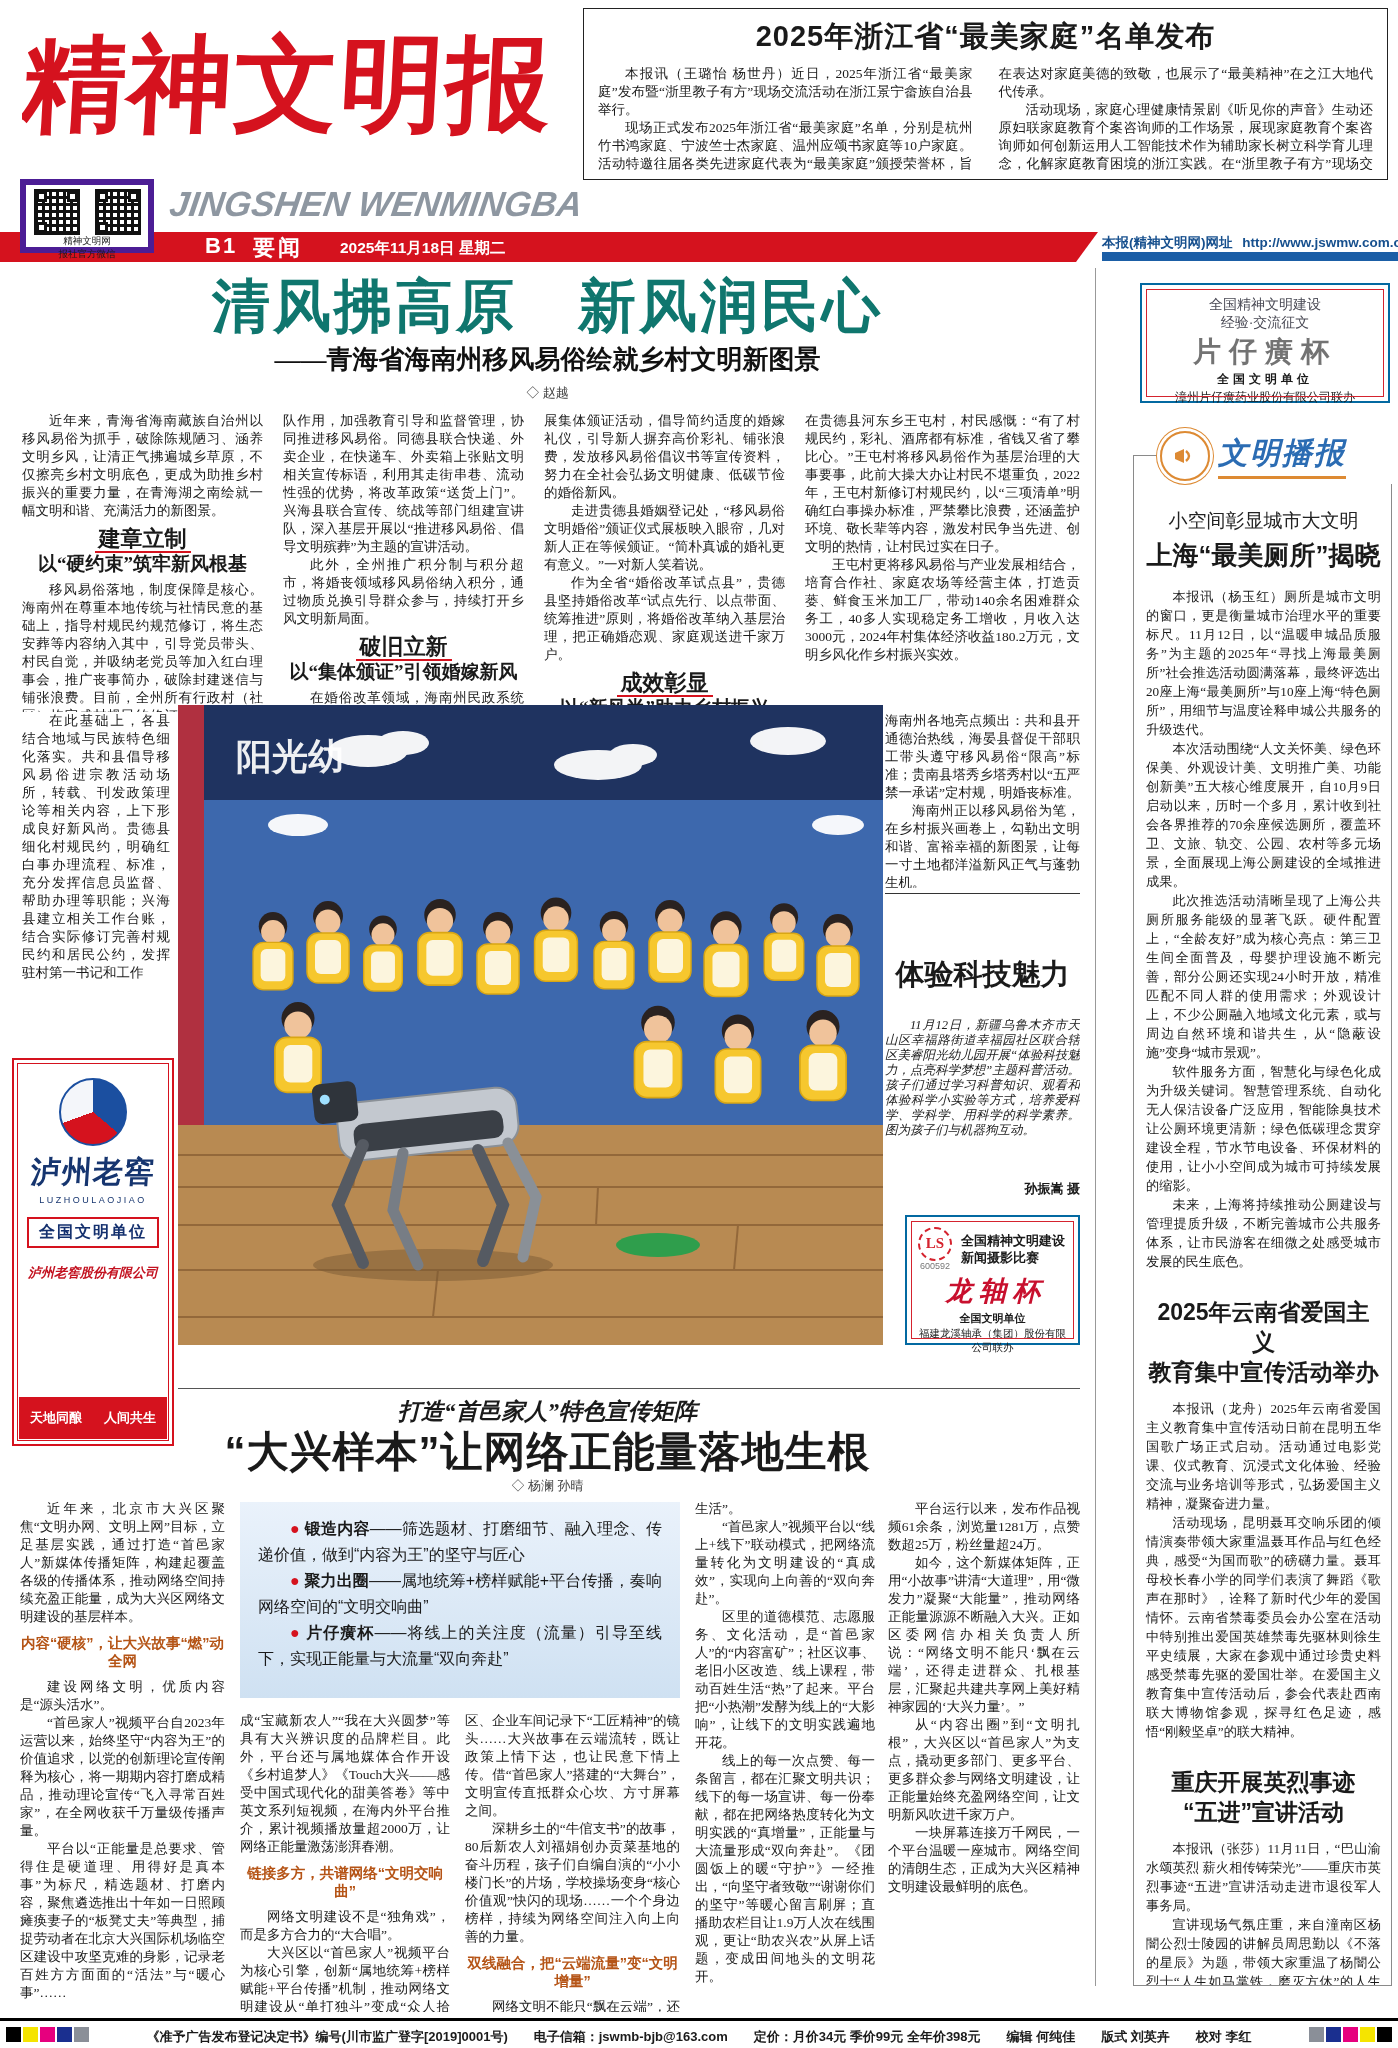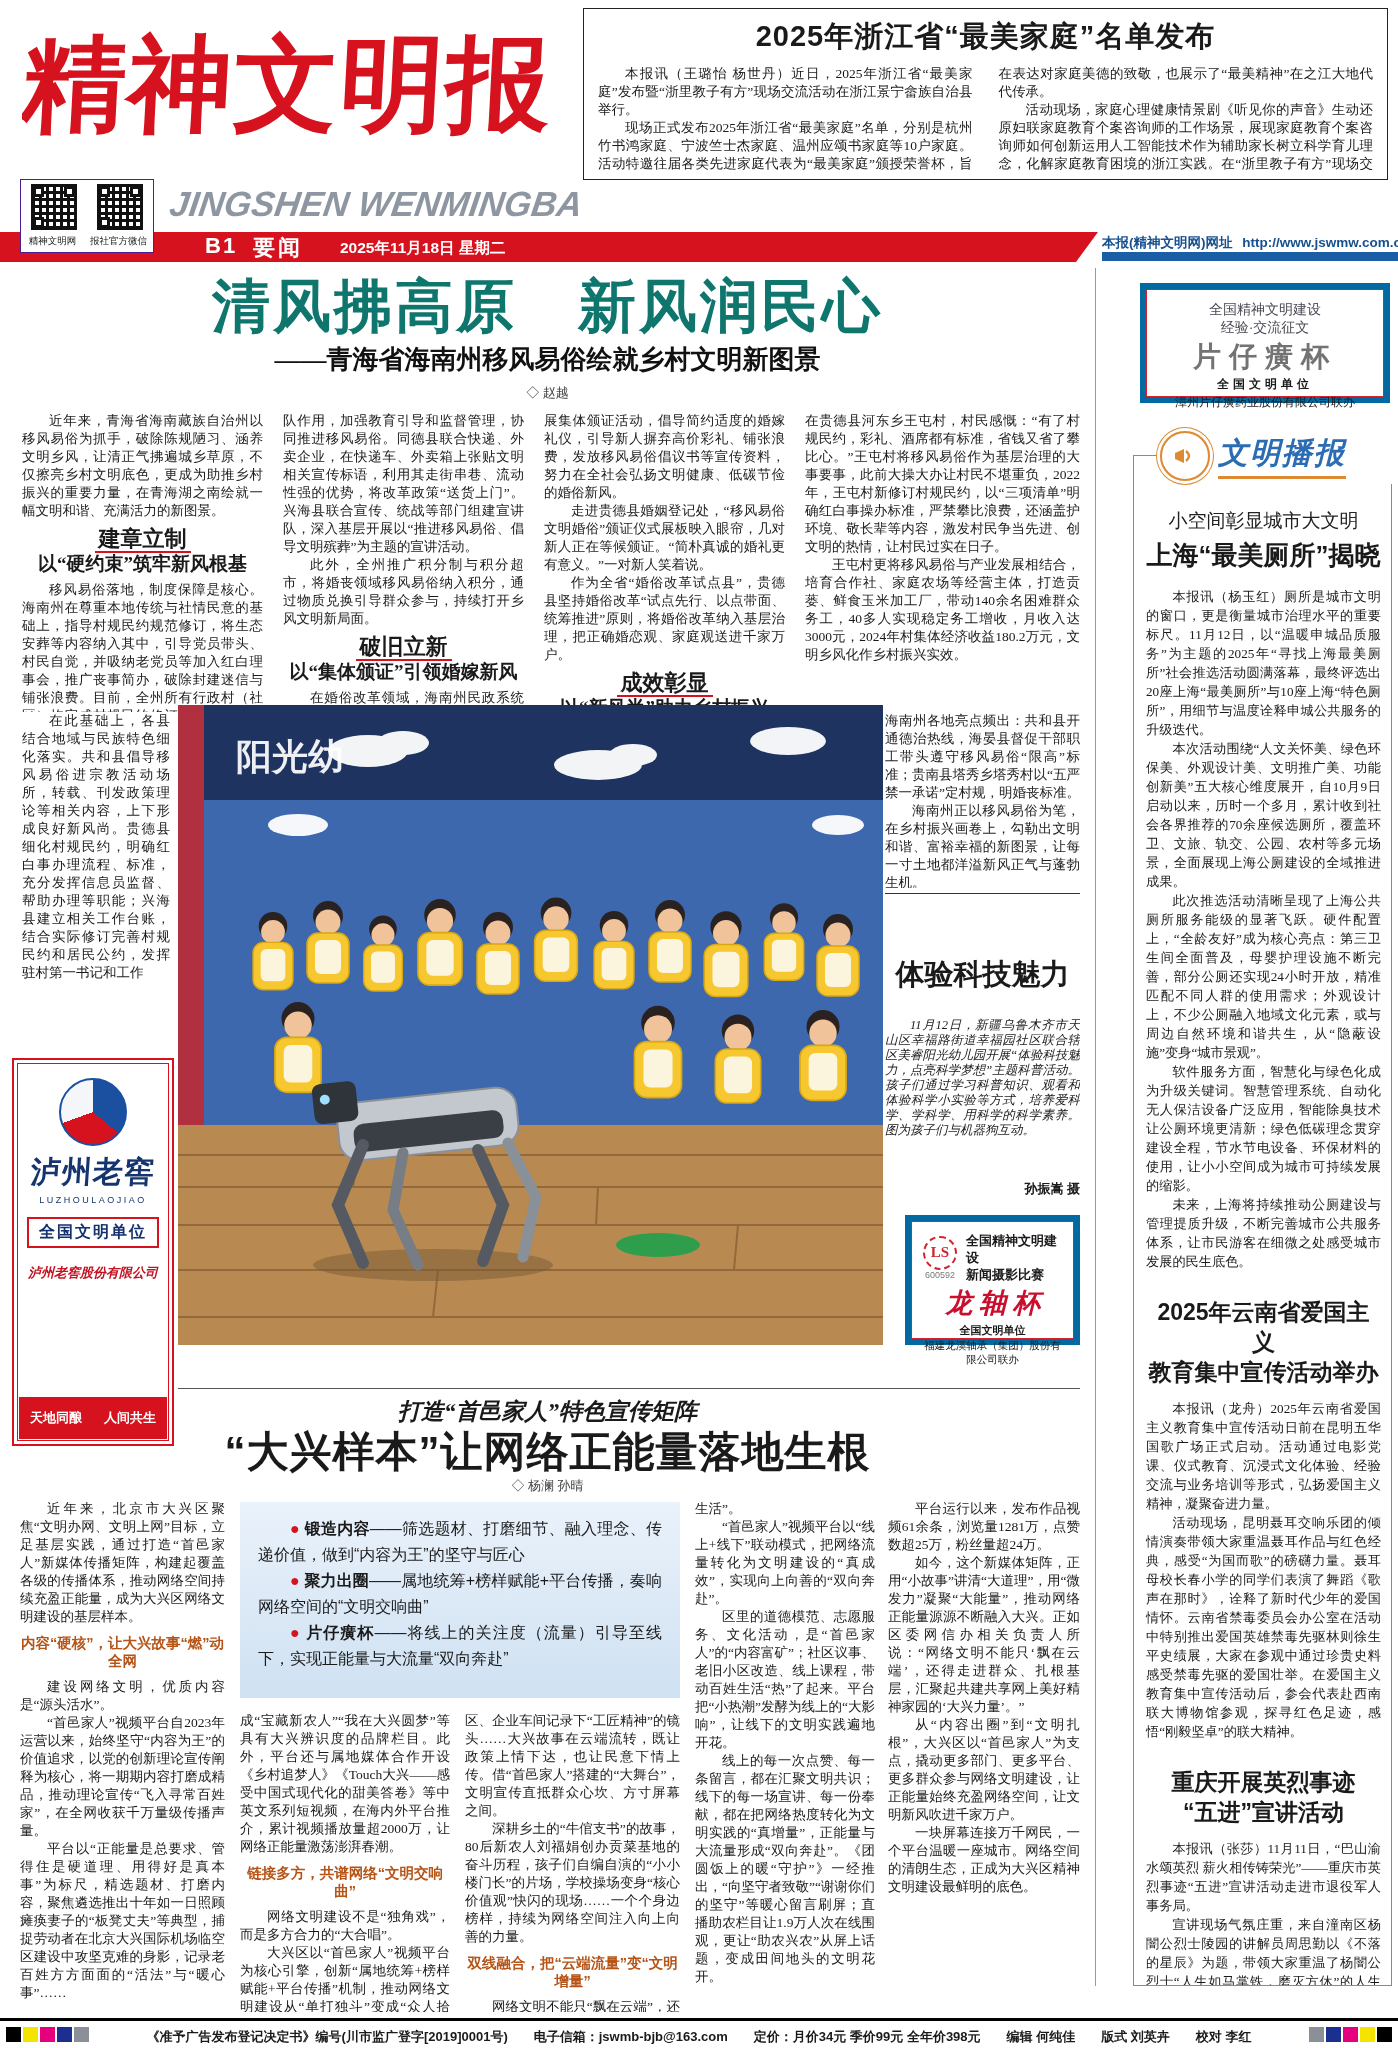--- a/index.html
+++ b/index.html
@@ -17,32 +17,32 @@
   .sec-h span{display:inline-block;border-bottom:2px solid #d5121e;padding:0 4px 3px;}
   .sec-s{font-weight:bold;font-size:19px;text-align:center;margin:2px 0 8px;}
   .qr{width:44px;height:44px;border:1px solid #111;position:relative;
       background:
         repeating-linear-gradient(0deg,#111 0 3px,transparent 3px 7px),
         repeating-linear-gradient(90deg,#111 0 3px,#fff 3px 7px);}
   .qr i{position:absolute;width:11px;height:11px;background:#fff;border:3px solid #111;box-sizing:border-box;}
   .qr i.a{left:1px;top:1px}.qr i.b{right:1px;top:1px}.qr i.c{left:1px;bottom:1px}
   .osub{color:#b55416;font-weight:bold;font-family:"Liberation Sans",sans-serif;
         font-size:14.5px;text-align:center;text-indent:0!important;margin:8px 0!important;}
-  .adbox-red{border:7px solid #0369a1;outline:1px solid #d5232e;outline-offset:-7px;background:#fff;}
+  .adbox-red{border:2px solid #0369a1;outline:1px solid #d5232e;outline-offset:-7px;background:#fff;}
 </style>
 </head>
 <body>
 
 <div id="page">
 
   <div class="abs" style="left:22px;top:10px;width:548px;height:160px;overflow:hidden;">
     <div style="font-size:104px;line-height:150px;font-weight:900;color:#d5121e;letter-spacing:2px;transform:skewX(-3deg);white-space:nowrap;">精神文明报</div>
   </div>
 
-  <div class="abs" style="left:20px;top:179px;width:134px;height:74px;background:#fff;border:1px solid #4c1d95;z-index:5;display:flex;flex-wrap:wrap;justify-content:space-around;padding-top:4px;box-sizing:border-box;">
+  <div class="abs" style="left:20px;top:179px;width:134px;height:74px;background:#fff;border:6px solid #4c1d95;z-index:5;display:flex;flex-wrap:wrap;justify-content:space-around;padding-top:4px;box-sizing:border-box;">
     <div class="qr">
         <i class="a"></i>
         <i class="b"></i>
         <i class="c"></i>
       </div>
     <div class="qr">
         <i class="a"></i>
         <i class="b"></i>
         <i class="c"></i>
       </div>

